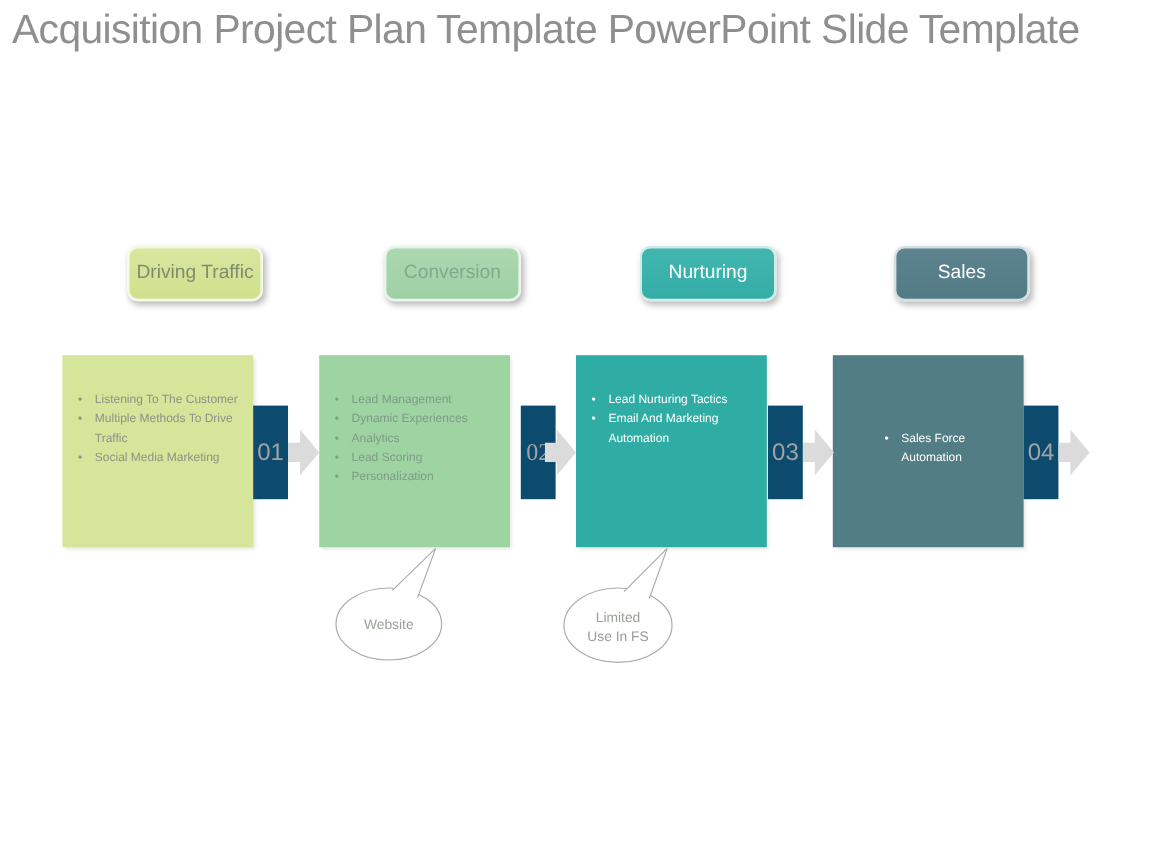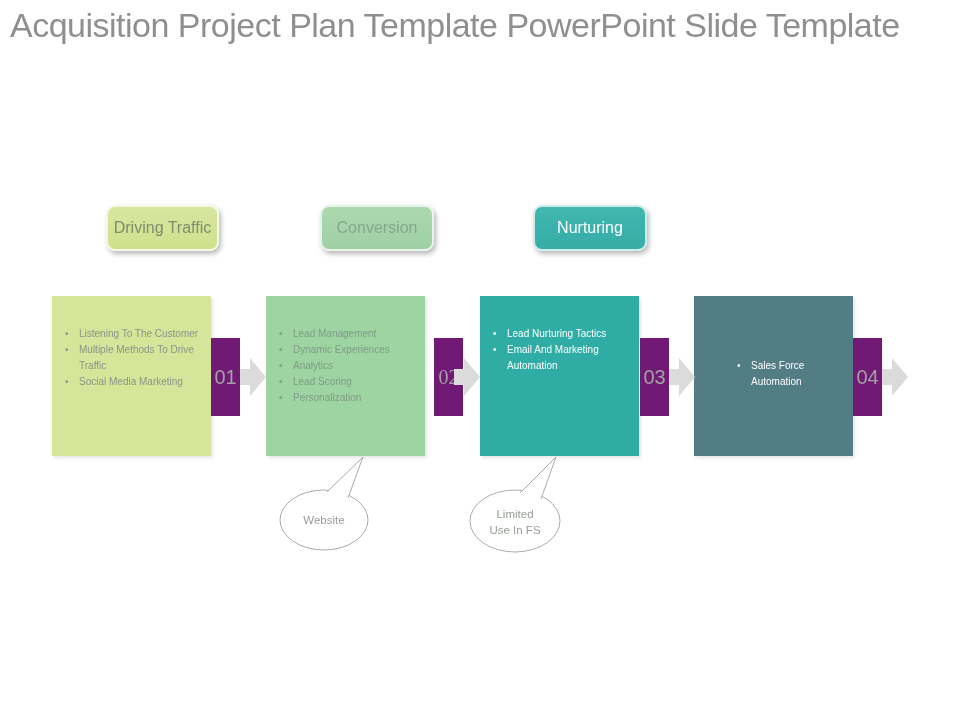--- a/index.html
+++ b/index.html
@@ -36,21 +36,21 @@
   .box-1{left:52px;background:#d5e59a;}
   .box-2{left:266px;background:#9ed3a2;}
   .box-3{left:480px;background:#2fada4;}
   .box-4{left:694px;background:#527d85;}
   .box-1 li{color:#8a9488;}
   .box-2 li{color:#7e9c86;}
   .box-3 li,.box-4 li{color:#ffffff;}
   .box-4 ul{padding-top:62px;padding-left:40px;}
   
   .numstrip{
-    position:absolute;top:338px;width:29px;height:78px;background:#701a75;
+    position:absolute;top:338px;width:29px;height:78px;background:#0c4a6e;
     display:flex;align-items:center;justify-content:center;
     font-size:20px;color:#a2a2a2;
   }
   .ns-1{left:211px;} .ns-2{left:434px;font-family:Liberation Serif, serif;} .ns-3{left:640px;} .ns-4{left:853px;}
   .arrow{position:absolute;top:338px;width:26px;height:78px;}
   .ar-1{left:240px;} .ar-2{left:454px;} .ar-3{left:669px;} .ar-4{left:882px;}
   .callouts{position:absolute;left:275px;top:450px;width:300px;height:110px;}
   .callout-text{font-size:11.5px;fill:#98a097;}
 </style>
 </head>
@@ -61,20 +61,23 @@
   <div class="title">Acquisition Project Plan Template PowerPoint Slide Template</div>
 
   <div class="stage stage-1">
     <span>Driving Traffic</span>
   </div>
   <div class="stage stage-2">
     <span>Conversion</span>
   </div>
   <div class="stage stage-3">
     <span>Nurturing</span>
+  </div>
+  <div class="stage stage-4">
+    <span>Sales</span>
   </div>
 
   <div class="stepbox box-1">
     <ul>
       <li>Listening To The Customer</li>
       <li>Multiple Methods To Drive  Traffic</li>
       <li>Social Media Marketing</li>
     </ul>
   </div>
   <div class="stepbox box-2">

